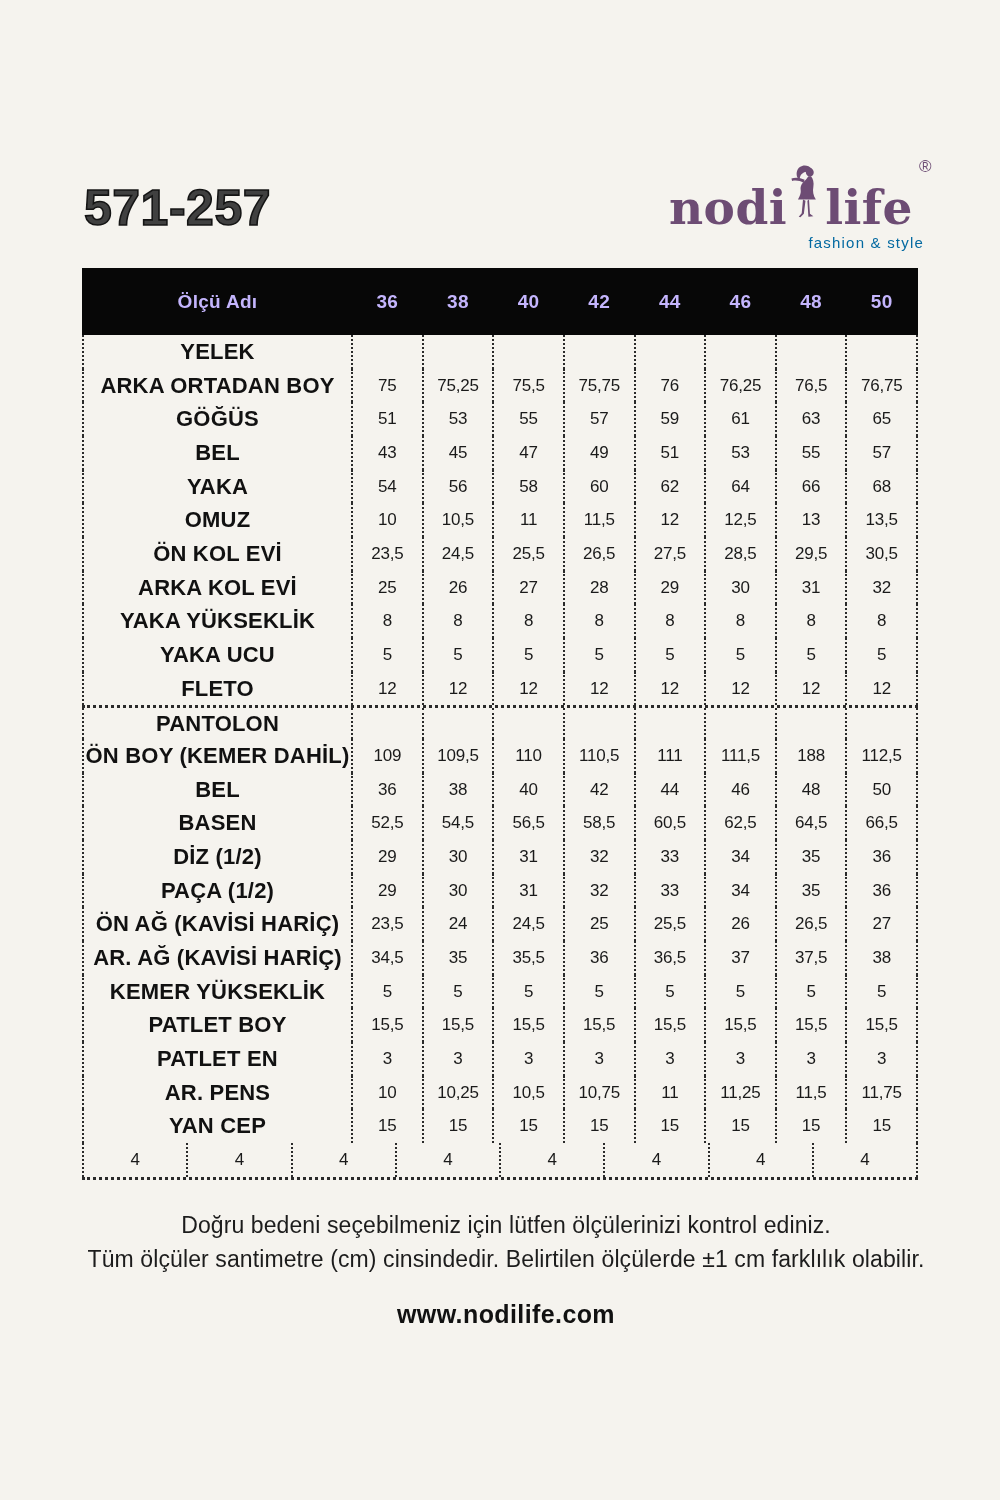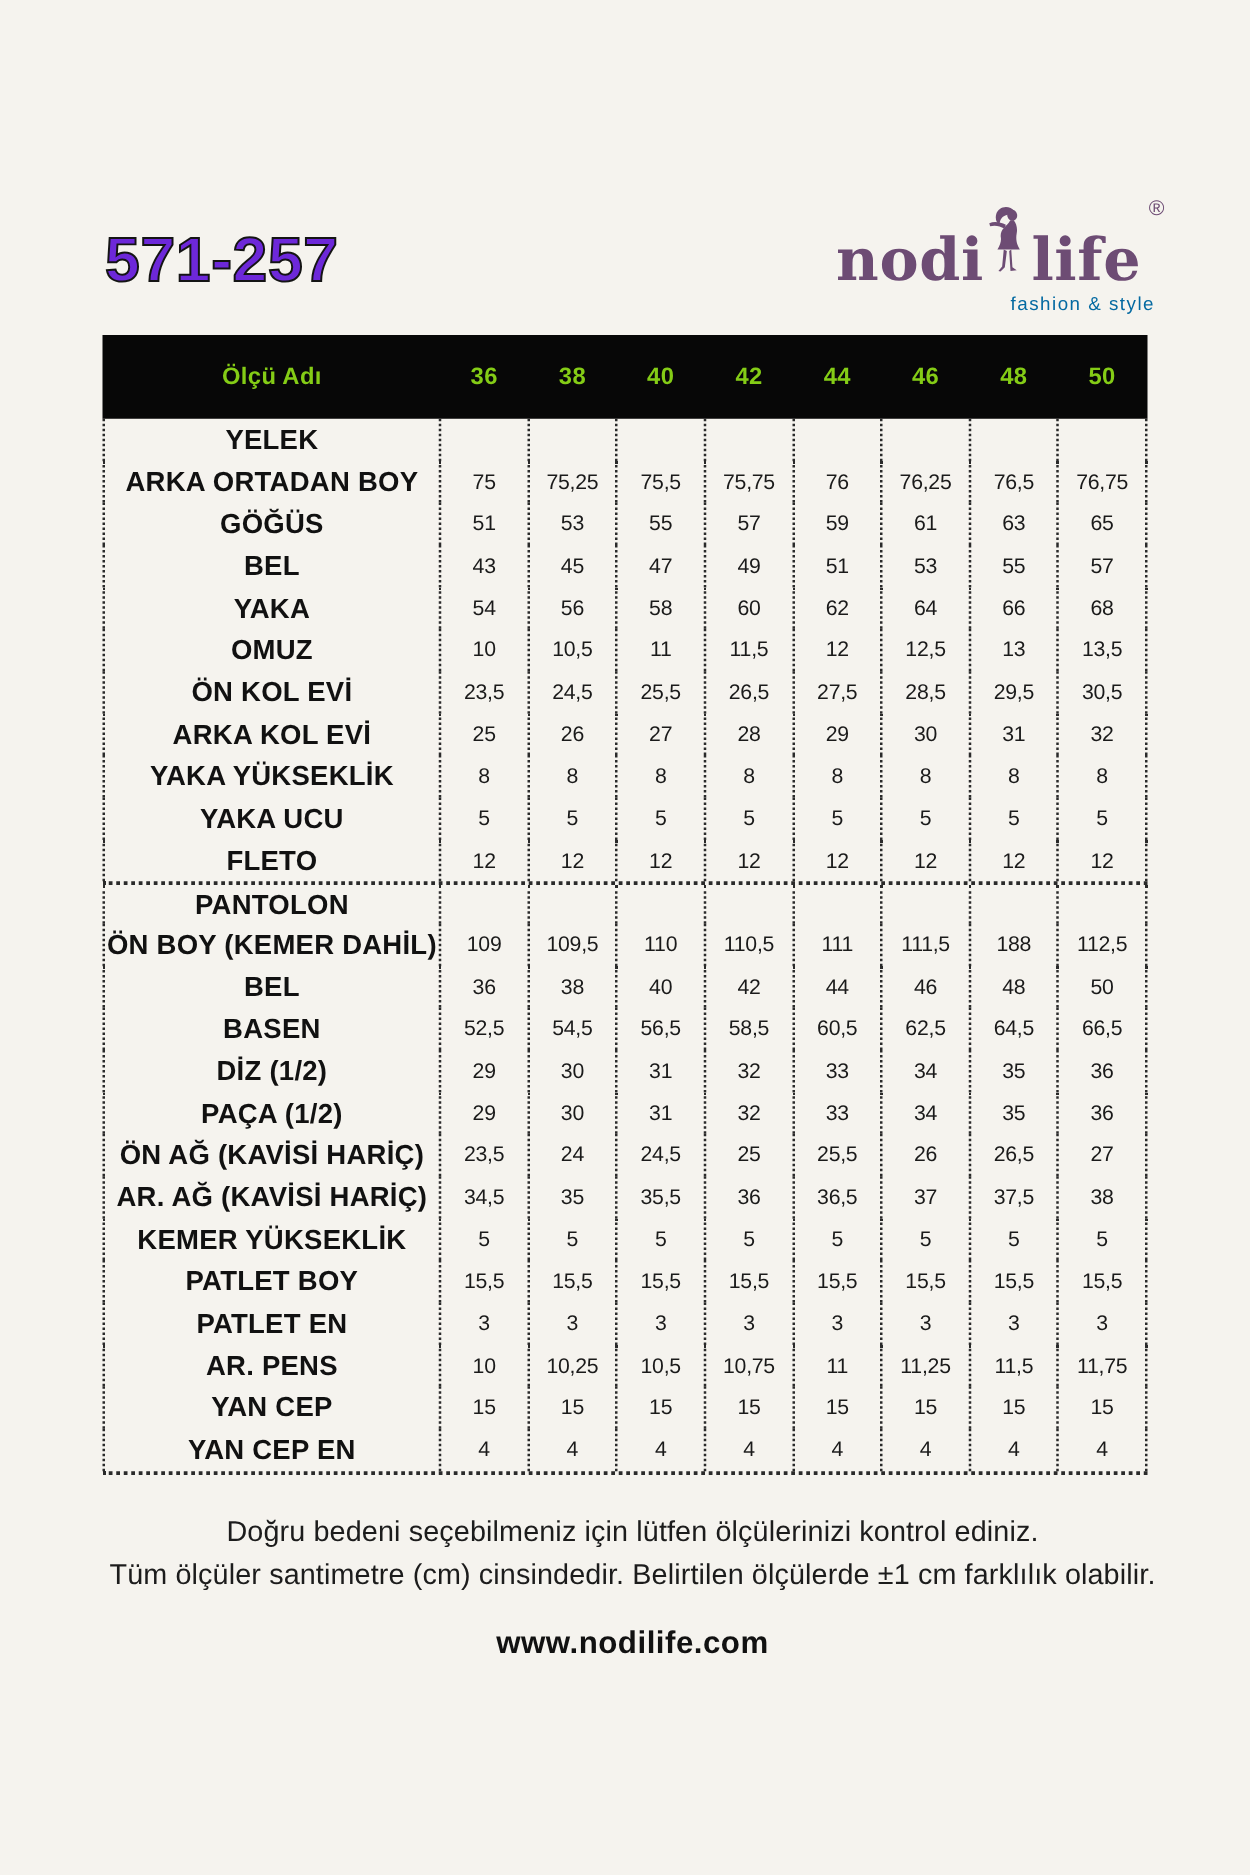--- a/index.html
+++ b/index.html
@@ -18,21 +18,21 @@
 
   
   .product-code {
     position: absolute;
     left: 84px;
     top: 183px;
     font-size: 50px;
     line-height: 1;
     font-weight: bold;
     letter-spacing: 0.5px;
-    color: #6d28d9;
+    color: #404040;
     -webkit-text-stroke: 1.6px #141414;
   }
   .logo {
     position: absolute;
     right: 68px;
     top: 164px;
     text-align: right;
     color: #6d4c74;
   }
   .logo-row {
@@ -68,21 +68,21 @@
   .size-table {
     position: absolute;
     left: 82px;
     top: 268px;
     width: 836px;
   }
   .thead {
     display: flex;
     height: 67px;
     background: #070707;
-    color: #84cc16;
+    color: #c4b5fd;
   }
   .cell {
     display: flex;
     align-items: center;
     justify-content: center;
     border-right: 2px dotted transparent;
   }
   .cell:first-child { border-left: 2px dotted transparent; }
   .cell.label { width: 271px; flex: none; }
   .cell.value, .cell.size { flex: 1; }
@@ -428,21 +428,20 @@
           <div class="cell value">15</div>
           <div class="cell value">15</div>
           <div class="cell value">15</div>
           <div class="cell value">15</div>
           <div class="cell value">15</div>
           <div class="cell value">15</div>
           <div class="cell value">15</div>
           <div class="cell value">15</div>
         </div>
         <div class="trow">
-          <div class="cell label">YAN CEP EN</div>
           <div class="cell value">4</div>
           <div class="cell value">4</div>
           <div class="cell value">4</div>
           <div class="cell value">4</div>
           <div class="cell value">4</div>
           <div class="cell value">4</div>
           <div class="cell value">4</div>
           <div class="cell value">4</div>
         </div>
       </div>

